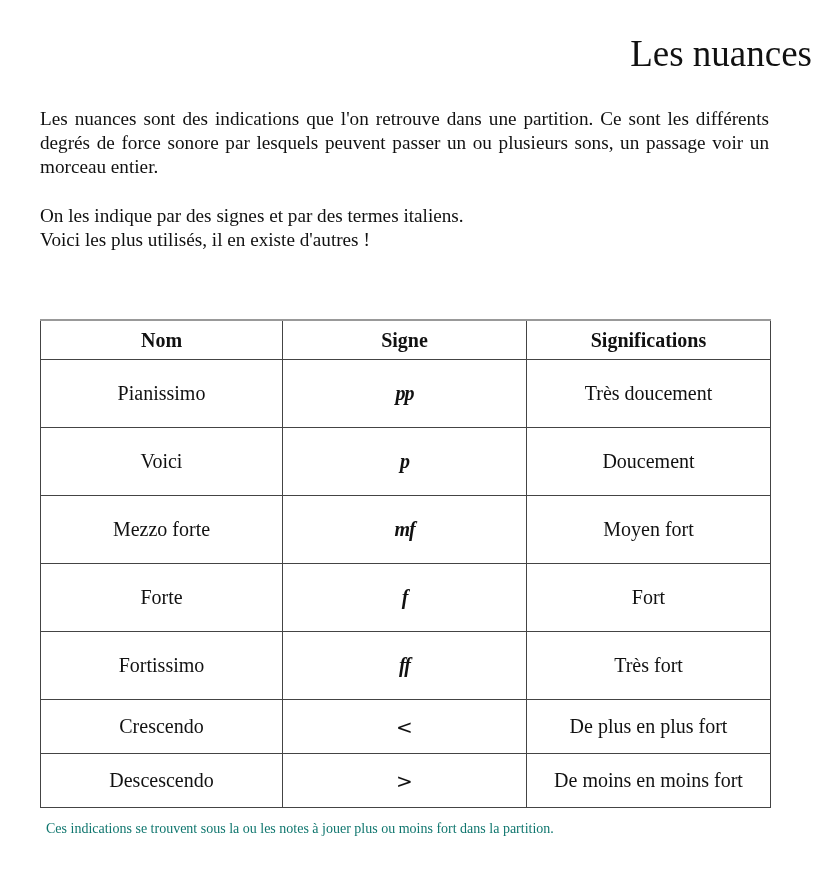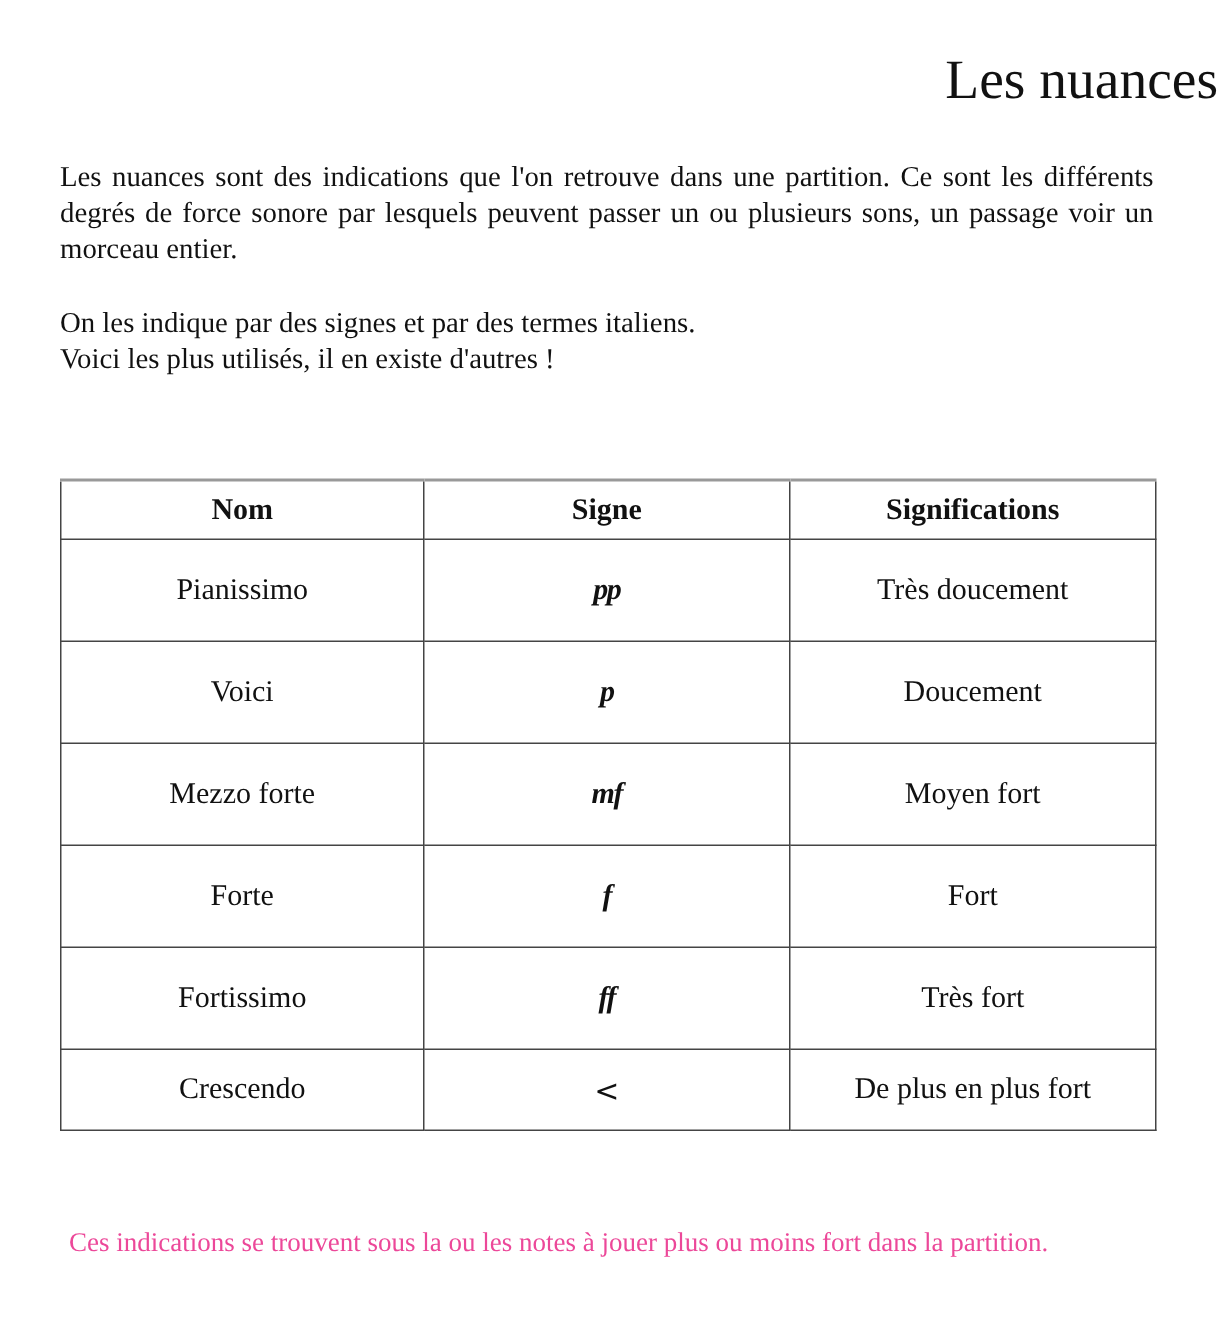--- a/index.html
+++ b/index.html
@@ -14,22 +14,22 @@
   table.nuances { position:absolute; left:40px; top:319px; width:730px;
                   border-collapse:collapse; table-layout:fixed; }
   table.nuances td, table.nuances th { border:1px solid #444; text-align:center;
        vertical-align:middle; font-size:20px; padding:4px; }
   table.nuances tr.top th { border-top:2px solid #999; }
   table.nuances th { font-weight:bold; height:30px; }
   tr.r60 td { height:59px; }
   tr.r46 td { height:45px; }
   .sign { font-style:italic; font-weight:bold; font-size:14px; letter-spacing:-1px; }
   .hairpin { font-family:"DejaVu Sans", sans-serif; font-size:26px; font-weight:normal; }
-  .foot { position:absolute; left:46px; top:817px; width:680px; font-size:18px;
-          line-height:23px; color:#ec4899; }
+  .foot { position:absolute; left:46px; top:817px; width:680px; font-size:14px;
+          line-height:23px; color:#0f766e; }
   col.c1 { width:242px; } col.c2 { width:244px; } col.c3 { width:244px; }
 </style>
 </head>
 <body>
 
 <div class="title">Les nuances</div>
 
 <div class="para p1">Les nuances sont des indications que l'on retrouve dans une partition. Ce sont les différents degrés de force sonore par lesquels peuvent passer un ou plusieurs sons, un passage voir un morceau entier.</div>
 
 <div class="para p2">
@@ -72,16 +72,21 @@
   <tr class="r60">
     <td>Fortissimo</td>
     <td class="sign">ff</td>
     <td>Très fort</td>
   </tr>
   <tr class="r46">
     <td>Crescendo</td>
     <td class="hairpin">&lt;</td>
     <td>De plus en plus fort</td>
   </tr>
+  <tr class="r46">
+    <td>Descescendo</td>
+    <td class="hairpin">&gt;</td>
+    <td>De moins en moins fort</td>
+  </tr>
 </tbody>
   </table>
 
 <div class="foot">Ces indications se trouvent sous la ou les notes à jouer plus ou moins fort dans la partition.</div>
 
 </body></html>

